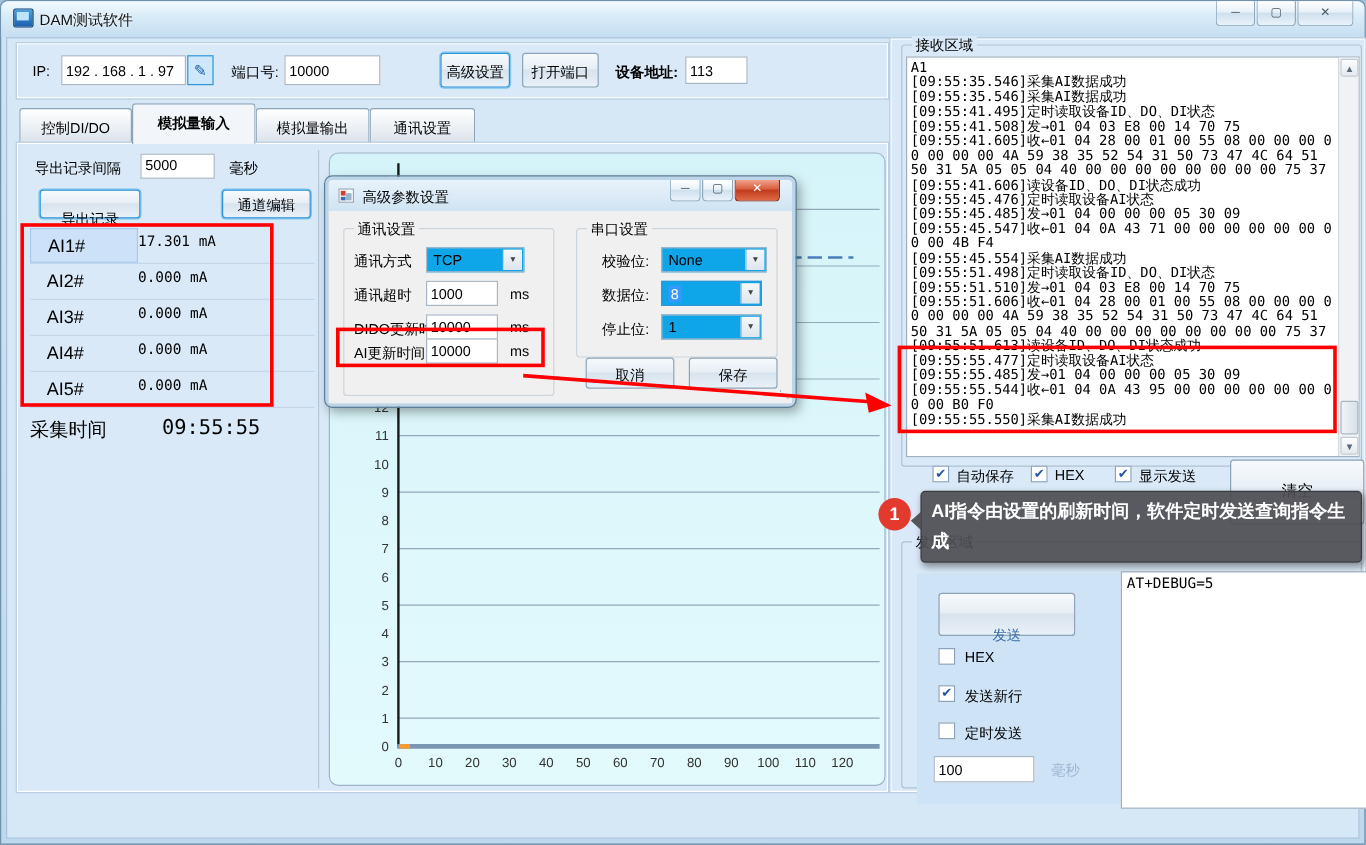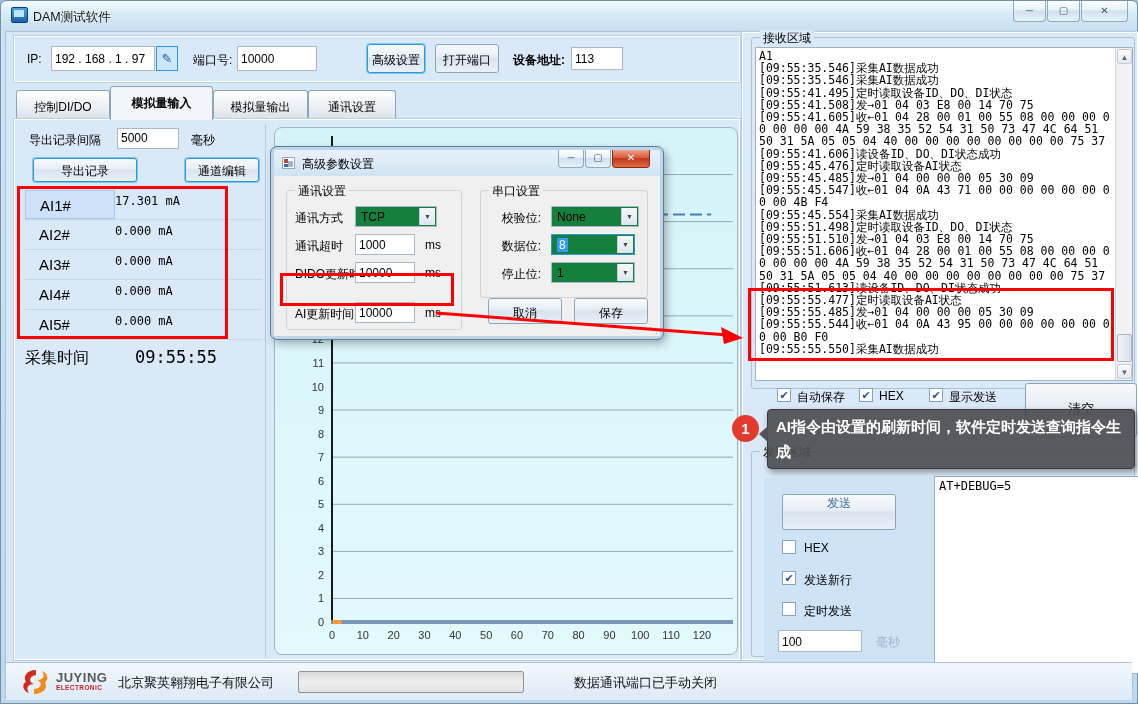--- a/index.html
+++ b/index.html
@@ -38,21 +38,21 @@
   .chart-box { position:absolute; left:8px; top:2px; width:464px; height:528px; background:linear-gradient(#d5f4f9,#e3fafd); border:1px solid #9fb6c8; border-radius:8px; }
 
   
   .dialog { position:absolute; left:270px; top:146px; width:392px; height:192px; background:#f0f0f0; border:3px solid #bcd5e8; outline:1px solid #5c7f99; border-radius:6px; box-shadow:3px 4px 10px rgba(0,0,0,.35); z-index:5; }
   .dlg-title { position:absolute; left:0; top:0; width:100%; height:26px; background:linear-gradient(#e8f3fb,#cfe3f2); border-radius:4px 4px 0 0; font-size:12px; color:#000; }
   .dlg-body { position:absolute; left:0; top:26px; right:0; bottom:0; background:#f0f0f0; }
   .groupbox { position:absolute; border:1px solid #cdd5dc; border-radius:3px; }
   .groupbox > .gb-label { position:absolute; top:-8px; left:8px; background:#f0f0f0; padding:0 3px; font-size:12px; color:#000; }
   .gb-label-blue { background:#d9e9f7 !important; }
   .drow { position:absolute; height:22px; font-size:12px; color:#000; }
-  .select { position:absolute; background:#15803d; border:1px solid #aab8c6; height:21px; font-size:12px; padding:3px 0 0 5px; }
+  .select { position:absolute; background:#0ea5e9; border:1px solid #aab8c6; height:21px; font-size:12px; padding:3px 0 0 5px; }
   .select .arrowbox { position:absolute; right:1px; top:1px; bottom:1px; width:16px; background:linear-gradient(#f5f8fa,#dde6ee); border-left:1px solid #c5d0da; font-size:7px; color:#444; text-align:center; line-height:18px; }
   .sel-highlight { background:#3399ff; color:#fff; padding:0 2px; }
   .dlg-btn { position:absolute; width:74px; height:26px; }
 
   
   .right-panel { position:absolute; left:736px; top:0px; width:396px; height:628px; background:#d9e9f7; border:1px solid #ffffff; outline:1px solid #b9cfe2; }
   .recv-box { position:absolute; left:12px; top:14px; width:378px; height:334px; background:#fff; border:1px solid #9fb0c0; }
   .recv-log { position:absolute; left:3px; top:2px; right:20px; bottom:2px; font-family:"DejaVu Sans Mono","Liberation Mono",monospace; font-size:11.5px; line-height:12.2px; color:#000; white-space:pre-wrap; word-break:break-all; overflow:hidden; }
   .vscroll { position:absolute; right:0; top:0; width:17px; bottom:0; background:#f0f2f4; border-left:1px solid #d4dae0; }
   .scroll-arrow { position:absolute; left:1px; width:15px; height:15px; font-size:8px; color:#5a6a78; text-align:center; line-height:15px; background:linear-gradient(#fdfdfd,#e4e9ee); border:1px solid #c3ccd4; border-radius:2px; }
@@ -105,21 +105,21 @@
         <div class="tab" style="left: 2px; width: 94px;">控制DI/DO</div>
         <div class="tab active" style="left: 96px; width: 103px;">模拟量输入</div>
         <div class="tab" style="left: 199px; width: 95px;">模拟量输出</div>
         <div class="tab" style="left: 294px; width: 88px;">通讯设置</div>
       </div>
 
     <div class="content-panel">
       <span class="lbl" style="position:absolute;left:14px;top:12px;">导出记录间隔</span>
       <span class="input" style="position:absolute;left:102px;top:8px;width:62px;height:21px;">5000</span>
       <span class="lbl" style="position:absolute;left:176px;top:12px;">毫秒</span>
-      <span class="btn focus" style="position:absolute;left:18px;top:38px;width:104px;height:24px;padding-top:4px;">导出记录</span>
+      <span class="btn focus" style="position:absolute;left:18px;top:38px;width:84px;height:24px;padding-top:16px;">导出记录</span>
       <span class="btn focus" style="position:absolute;left:170px;top:38px;width:74px;height:24px;padding-top:4px;">通道编辑</span>
 
       <div class="ai-table" id="ai-table">
           <div class="ai-row">
             <span class="ai-ch">AI1#</span>
             <span class="ai-val">17.301 mA</span>
           </div>
           <div class="ai-row">
             <span class="ai-ch">AI2#</span>
             <span class="ai-val">0.000 mA</span>
@@ -237,45 +237,34 @@
       <span class="cb-label" style="left:54px;top:356px;">自动保存</span>
       <span class="cb" style="left:116px;top:355px;">✔</span>
       <span class="cb-label" style="left:136px;top:356px;">HEX</span>
       <span class="cb" style="left:186px;top:355px;">✔</span>
       <span class="cb-label" style="left:206px;top:356px;">显示发送</span>
       <span class="btn" style="position:absolute;left:282px;top:350px;width:112px;height:54px;padding-top:16px;font-size:13px;">清空</span>
 
       <div class="groupbox" style="left:8px;top:418px;width:384px;height:206px;border-color:#b0c2d2;">
         <span class="gb-label gb-label-blue">发送区域</span>
         <div class="send-subpanel">
-          <span class="btn" style="position:absolute;left:18px;top:16px;width:114px;height:36px;padding-top:0;color:#3b6ea5;">发送</span>
+          <span class="btn" style="position:absolute;left:18px;top:16px;width:114px;height:36px;padding-top:26px;color:#3b6ea5;">发送</span>
           <span class="cb" style="left:18px;top:62px;"></span>
           <span class="cb-label" style="left:40px;top:63px;">HEX</span>
           <span class="cb" style="left:18px;top:93px;">✔</span>
           <span class="cb-label" style="left:40px;top:94px;">发送新行</span>
           <span class="cb" style="left:18px;top:124px;"></span>
           <span class="cb-label" style="left:40px;top:125px;">定时发送</span>
           <span class="input" style="position:absolute;left:14px;top:152px;width:84px;height:22px;padding-top:4px;">100</span>
           <span class="cb-label" style="left:112px;top:156px;color:#9fb6d2;">毫秒</span>
         </div>
         <div class="send-text">AT+DEBUG=5</div>
       </div>
     </div>
 
-    <div class="statusbar">
-      <svg style="position:absolute;left:14px;top:4px;" width="32" height="30" viewBox="0 0 32 30">
-        <path d="M16 3 C6 3 3 10 6 15 C2 16 2 24 9 26 C5 20 9 17 14 17 C9 16 8 9 16 8 Z" fill="#d42a1e"></path>
-        <path d="M14 27 C24 27 28 20 25 15 C29 13 28 6 22 4 C26 10 22 13 17 13 C22 15 23 21 14 22 Z" fill="#f08b1d"></path>
-      </svg>
-      <span style="position:absolute;left:50px;top:7px;font-size:13px;font-weight:bold;color:#57585a;letter-spacing:.5px;">JUYING</span>
-      <span style="position:absolute;left:50px;top:21px;font-size:6.5px;font-weight:bold;color:#cc2229;letter-spacing:.4px;">ELECTRONIC</span>
-      <span style="position:absolute;left:112px;top:11px;font-size:13px;color:#111;">北京聚英翱翔电子有限公司</span>
-      <div class="progress"></div>
-      <span style="position:absolute;left:568px;top:11px;font-size:13px;color:#111;">数据通讯端口已手动关闭</span>
-    </div>
   </div>
 
   <div class="dialog">
     <div class="dlg-title">
       <span style="position:absolute;left:8px;top:7px;width:13px;height:12px;background:#fff;border:1px solid #98a7b5;">
           <span style="position:absolute;left:1px;top:1px;width:4px;height:4px;background:#c94436;"></span>
           <span style="position:absolute;left:1px;bottom:1px;width:4px;height:3px;background:#3b6fb3;"></span>
           <span style="position:absolute;right:1px;bottom:1px;width:5px;height:6px;background:#9db6cc;"></span>
         </span>
       <span style="position:absolute;left:28px;top:6px;">高级参数设置</span>
@@ -294,21 +283,21 @@
             <div class="drow" style="left: 8px; top: 46px; width: 160px;">
               <span style="position:absolute;left:0;top:1px;">通讯超时</span>
               <span class="input" style="position:absolute;left:60px;top:-3px;width:60px;height:21px;padding-top:3px;">1000</span>
               <span style="position:absolute;left:130px;top:1px;">ms</span>
             </div>
             <div class="drow" style="left: 8px; top: 74px; width: 160px;">
               <span style="position:absolute;left:0;top:1px;">DIDO更新时间</span>
               <span class="input" style="position:absolute;left:60px;top:-3px;width:60px;height:21px;padding-top:3px;">10000</span>
               <span style="position:absolute;left:130px;top:1px;">ms</span>
             </div>
-            <div class="drow" style="left: 8px; top: 114px; width: 160px;">
+            <div class="drow" style="left: 8px; top: 94px; width: 160px;">
               <span style="position:absolute;left:0;top:1px;">AI更新时间</span>
               <span class="input" style="position:absolute;left:60px;top:-3px;width:60px;height:21px;padding-top:3px;">10000</span>
               <span style="position:absolute;left:130px;top:1px;">ms</span>
             </div>
           </div>
       </div>
       <div class="groupbox" style="left:206px;top:14px;width:168px;height:108px;">
         <span class="gb-label">串口设置</span>
         <div id="serial-rows">
             <div class="drow" style="left: 8px; top: 18px; width: 152px;">

